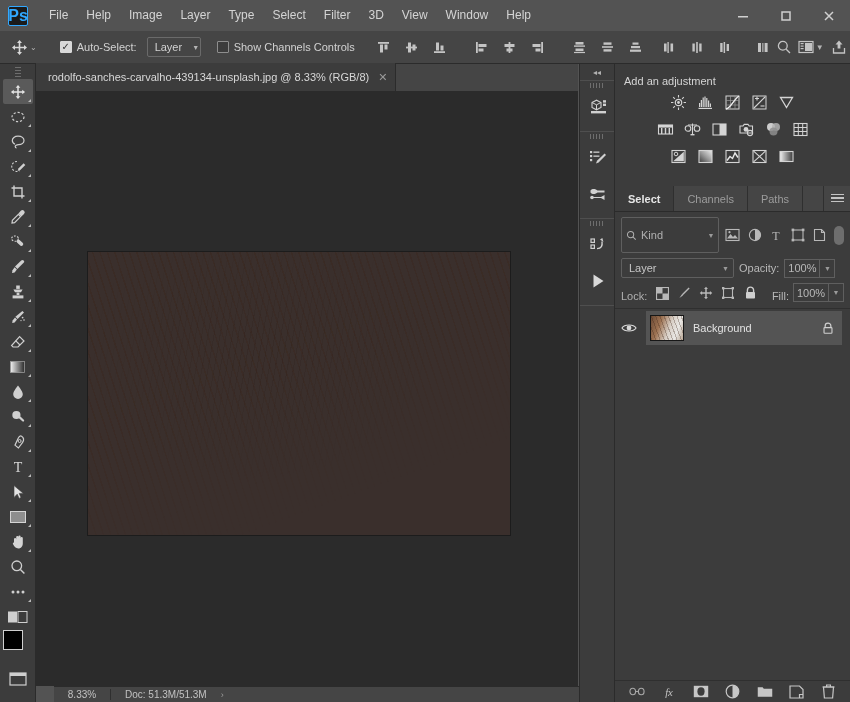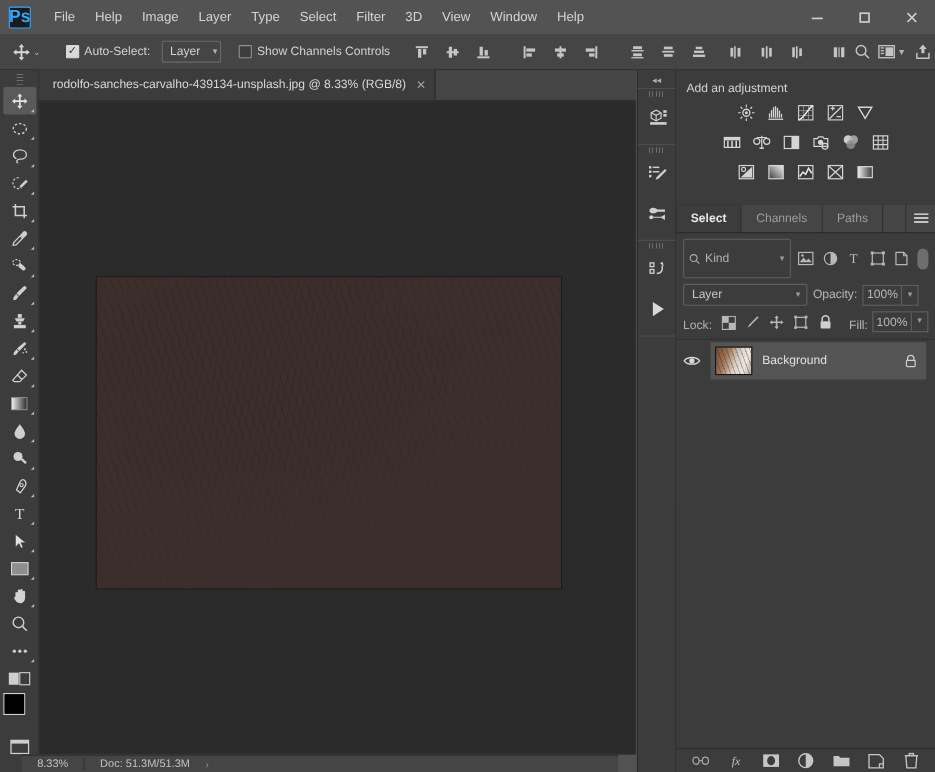--- a/index.html
+++ b/index.html
@@ -140,21 +140,21 @@
     -webkit-mask-image:linear-gradient(160deg, rgba(0,0,0,1) 0%, rgba(0,0,0,0.85) 45%, rgba(0,0,0,0) 78%);
   }
   .doc-img .strands2 {
     position:absolute; inset:0; opacity:0.35;
     background:repeating-linear-gradient(100deg,
       rgba(40,22,14,0.5) 0 1px, rgba(40,22,14,0) 1px 6px);
     mask-image:radial-gradient(ellipse 55% 60% at 40% 35%, #000 0%, transparent 75%);
     -webkit-mask-image:radial-gradient(ellipse 55% 60% at 40% 35%, #000 0%, transparent 75%);
   }
   .statusbar {
-    position:absolute; left:20px; top:686px; width:542px; height:16px;
+    position:absolute; left:54px; top:686px; width:542px; height:16px;
     background:#454545; border-top:1px solid #2b2b2b;
     display:flex; align-items:center; font-size:10px; color:#c2c2c2;
   }
   .sb-zoom { width:56px; text-align:center; }
   .sb-sep { width:1px; height:11px; background:#2f2f2f; }
   .sb-doc { padding-left:14px; }
   .sb-arrow { padding-left:14px; font-size:9px; color:#9e9e9e; }
 
   
   .rail {

